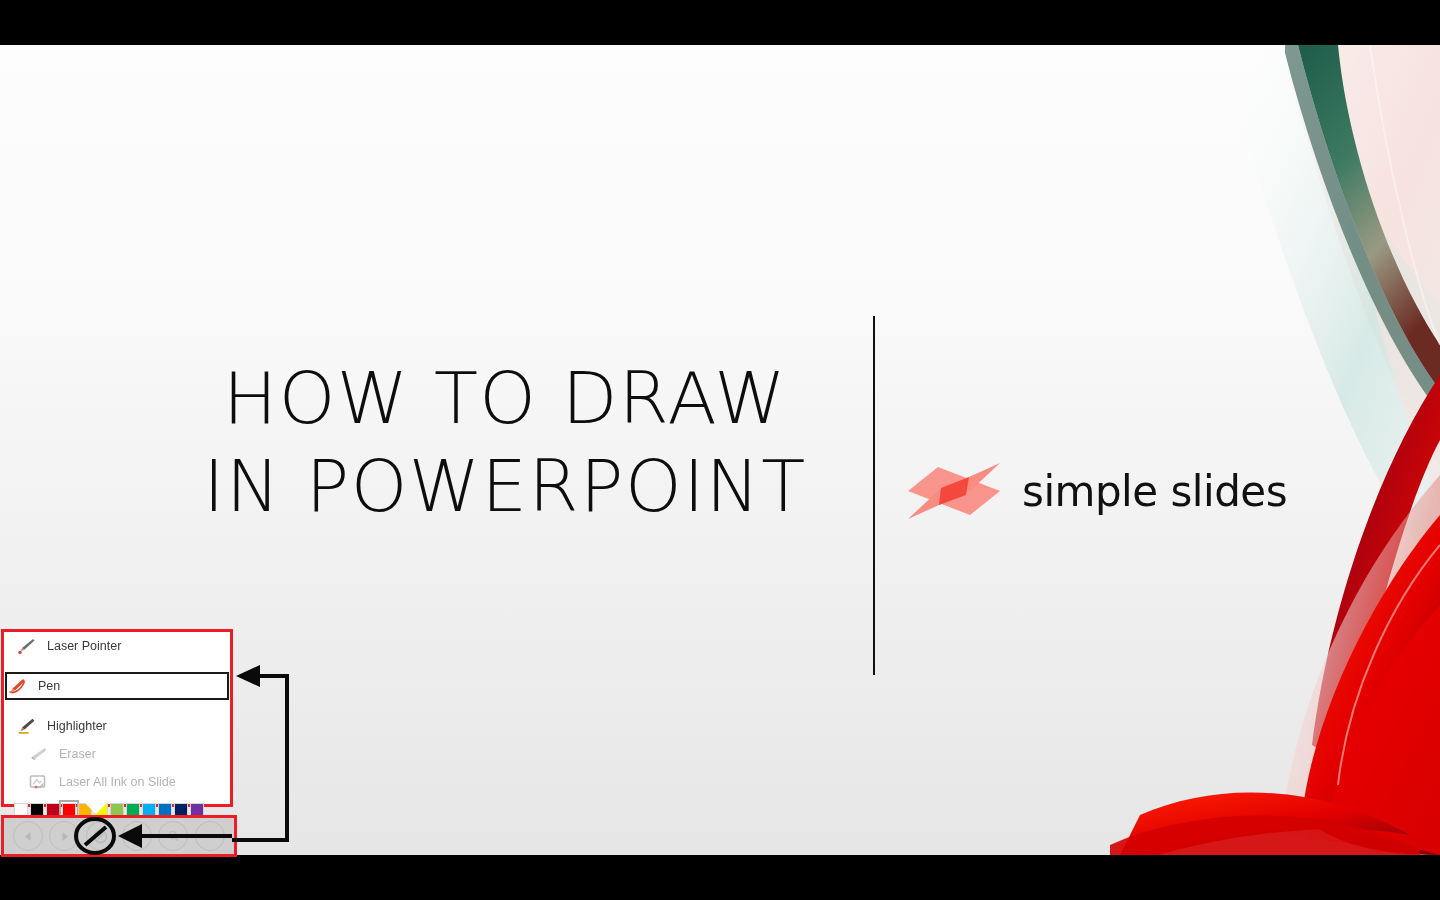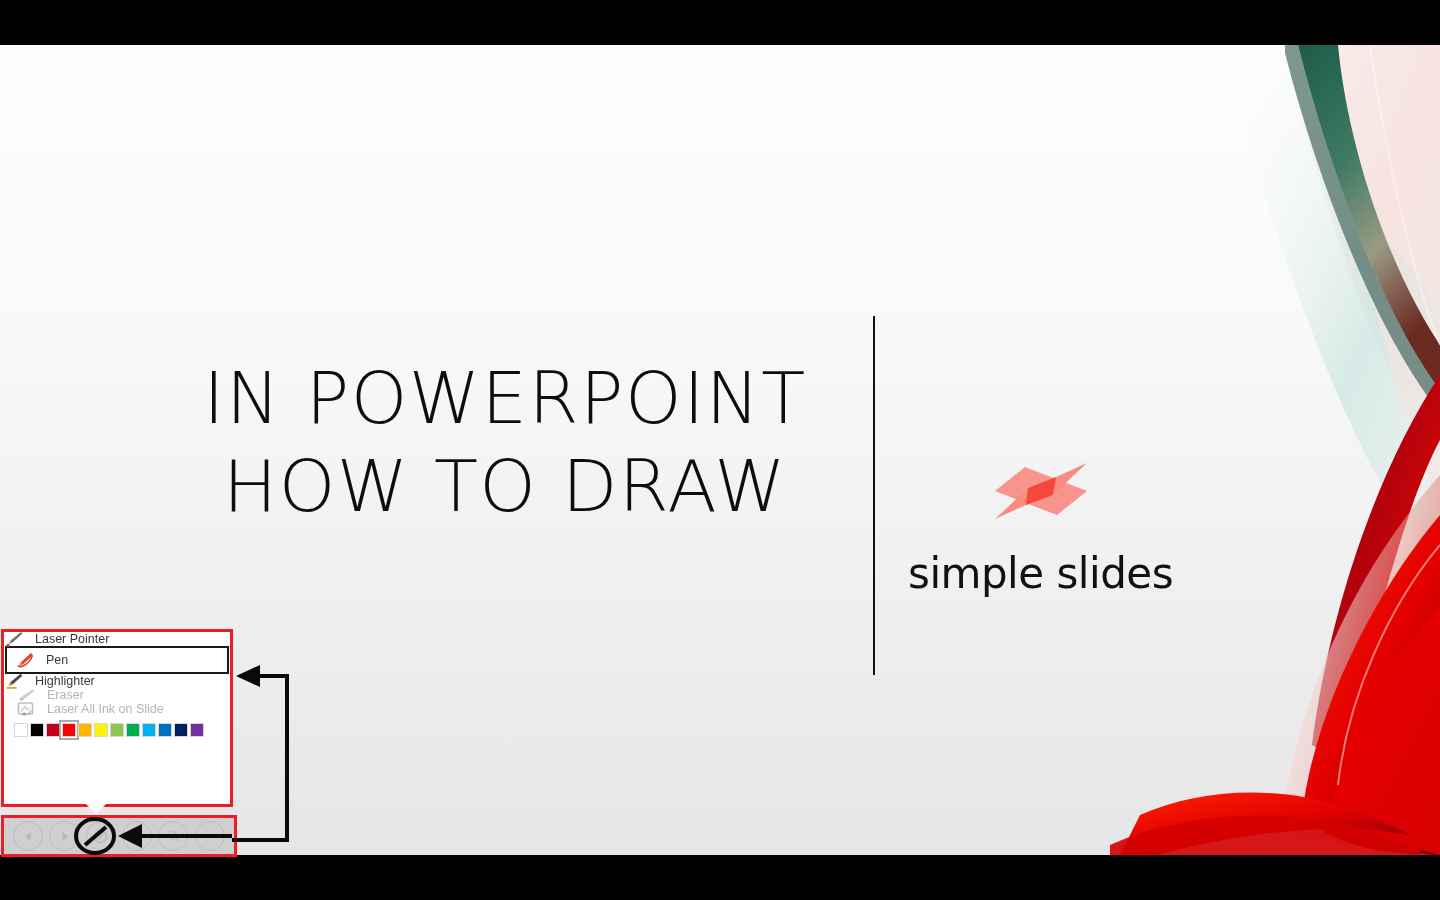--- a/index.html
+++ b/index.html
@@ -27,33 +27,33 @@
     text-align:center; }
   .title-line{ font-family:"DejaVu Sans", sans-serif; font-weight:300;
     font-size:72px; line-height:1.22; letter-spacing:1.5px; color:#0d0d0d;
     white-space:nowrap; }
 
   .divider{ position:absolute; left:873px; top:271px; width:2px; height:359px;
     background:#111; }
 
   
   .logo{ position:absolute; left:908px; top:410px; display:flex;
-    align-items:center; gap:22px;flex-direction:column; }
+    align-items:center; gap:22px; }
   .logo-mark{ width:92px; height:72px; position:relative; }
   .logo-text{ font-family:"DejaVu Sans", sans-serif; font-weight:400;
     font-size:42px; letter-spacing:-0.5px; color:#111; }
 
   
   .ink-menu{ position:absolute; left:1px; top:629px; width:232px; height:178px;
     background:#fff; border:3px solid #ee1c25; }
-  .menu-item{ display:flex; align-items:center; height:14px; 
+  .menu-item{ display:flex; align-items:center; height:28px; padding-left:12px;
     gap:11px; font-size:12.5px; color:#3a3a3a; }
   .menu-item.disabled{ color:#b4b4b4;margin-left:12px; }
-  .menu-item.boxed{ border:2px solid #1a1a1a; height:28px; padding-left:8px;
-    margin:0 1px; }
+  .menu-item.boxed{ border:2px solid #1a1a1a; height:28px; padding-left:0;
+    margin:12px 1px; }
   .mi-icon{ width:20px; height:18px; flex:0 0 20px; position:relative; }
 
   .swatches{ display:flex; gap:2px; padding:7px 0 0 10px; }
   .sw{ width:14px; height:14px; border:1px solid #d6d6d6; }
   .sw.sel{ outline:2px solid #a9a9a9; outline-offset:1px; }
 
   .notch{ position:absolute; left:85px; top:803px; width:0; height:0;
     border-left:11px solid transparent; border-right:11px solid transparent;
     border-top:11px solid #fff; z-index:8; }
 
@@ -128,22 +128,22 @@
 
         <path d="M60 770 C 140 735, 240 740, 330 790 C 250 775, 150 790, 78 810 L40 810 Z" fill="url(#gRedBright)"></path>
         <path d="M30 800 C 120 760, 250 760, 340 805 L340 810 L30 810 Z" fill="#d40000" opacity="0.9"></path>
 
         <path d="M360 500 C 310 560, 268 650, 258 740" stroke="#ffd9d2" stroke-width="2" fill="none" opacity="0.55"></path>
         <path d="M290 0 C 310 140, 340 250, 360 300" stroke="#ffffff" stroke-width="2" fill="none" opacity="0.4"></path>
       </svg>
     </div>
 
     <div class="title-block">
+      <div class="title-line">HOW TO DRAW</div>
       <div class="title-line">IN POWERPOINT</div>
-      <div class="title-line">HOW TO DRAW</div>
     </div>
 
     <div class="divider"></div>
 
     <div class="logo">
       <div class="logo-mark">
         <svg width="92" height="72" viewBox="0 0 92 72">
           <polygon points="30,36 92,8 62,36 0,64" fill="#f98c82"></polygon>
           <polygon points="30,12 92,36 62,60 0,36" fill="#f98c82" opacity="0.92"></polygon>
           <polygon points="33,33 61,22 58,40 31,50" fill="#f5483c"></polygon>

